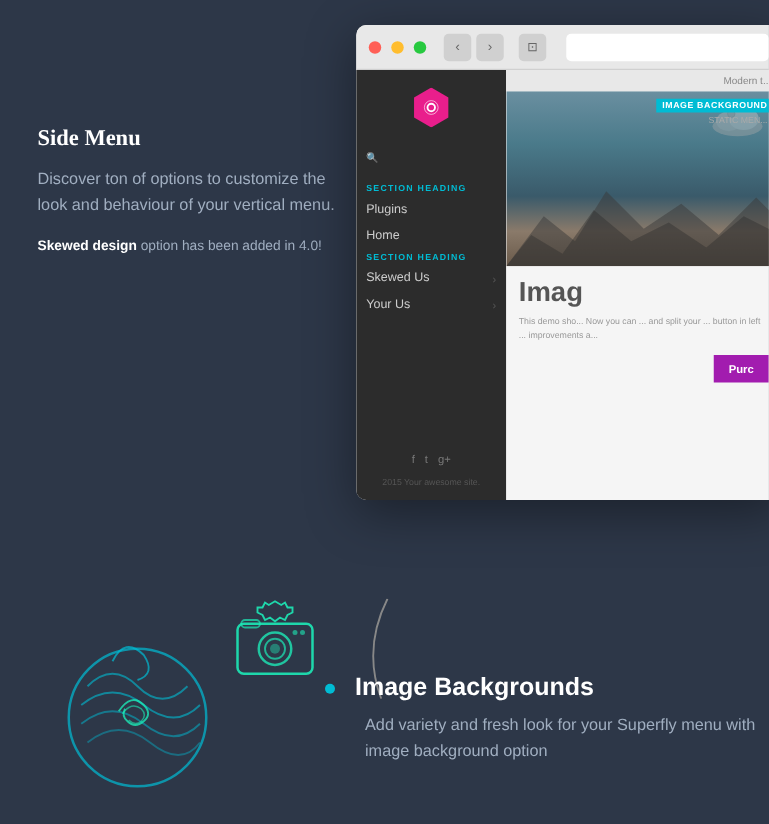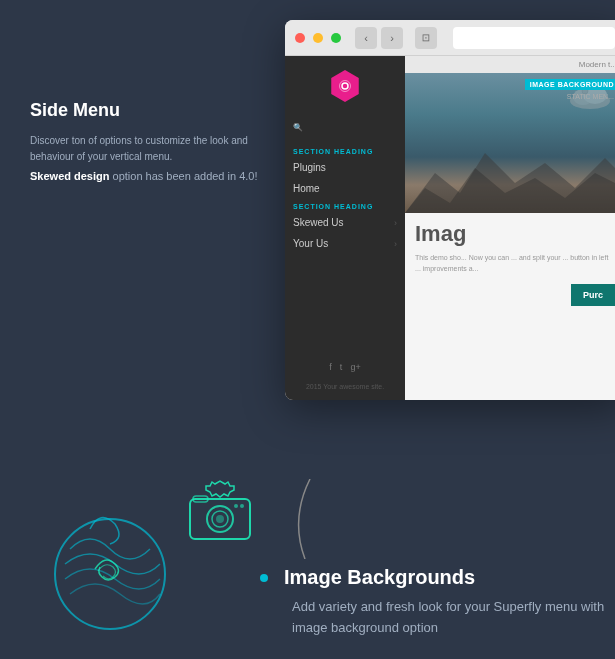--- a/index.html
+++ b/index.html
@@ -19,27 +19,28 @@
       left: 30px;
       top: 100px;
       width: 240px;
     }
 
     .side-menu-title {
       font-size: 18px;
       font-weight: 700;
       color: #ffffff;
       margin-bottom: 12px;
+      font-family: Liberation Serif, serif;
     }
 
     .side-menu-desc {
-      font-size: 10px;
+      font-size: 13px;
       color: #a0aec0;
       line-height: 1.6;
-      margin-bottom: 3px;
+      margin-bottom: 14px;
     }
 
     .skewed-design {
       font-size: 11px;
       color: #a0aec0;
       line-height: 1.6;
     }
 
     .skewed-design strong {
       color: #ffffff;
@@ -270,34 +271,34 @@
     }
 
     .main-desc {
       font-size: 7px;
       color: #999;
       line-height: 1.5;
       margin-bottom: 10px;
     }
 
     .purchase-btn {
-      background: #0f766e;
+      background: #a21caf;
       color: white;
       font-size: 9px;
       font-weight: 700;
       padding: 6px 12px;
       border: none;
       cursor: pointer;
       float: right;
     }
 
     
     .image-bg-section {
       position: absolute;
-      bottom: 20px;
+      bottom: 47px;
       left: 260px;
       right: 10px;
     }
 
     .image-bg-dot {
       width: 8px;
       height: 8px;
       background: #00bcd4;
       border-radius: 50%;
       display: inline-block;

